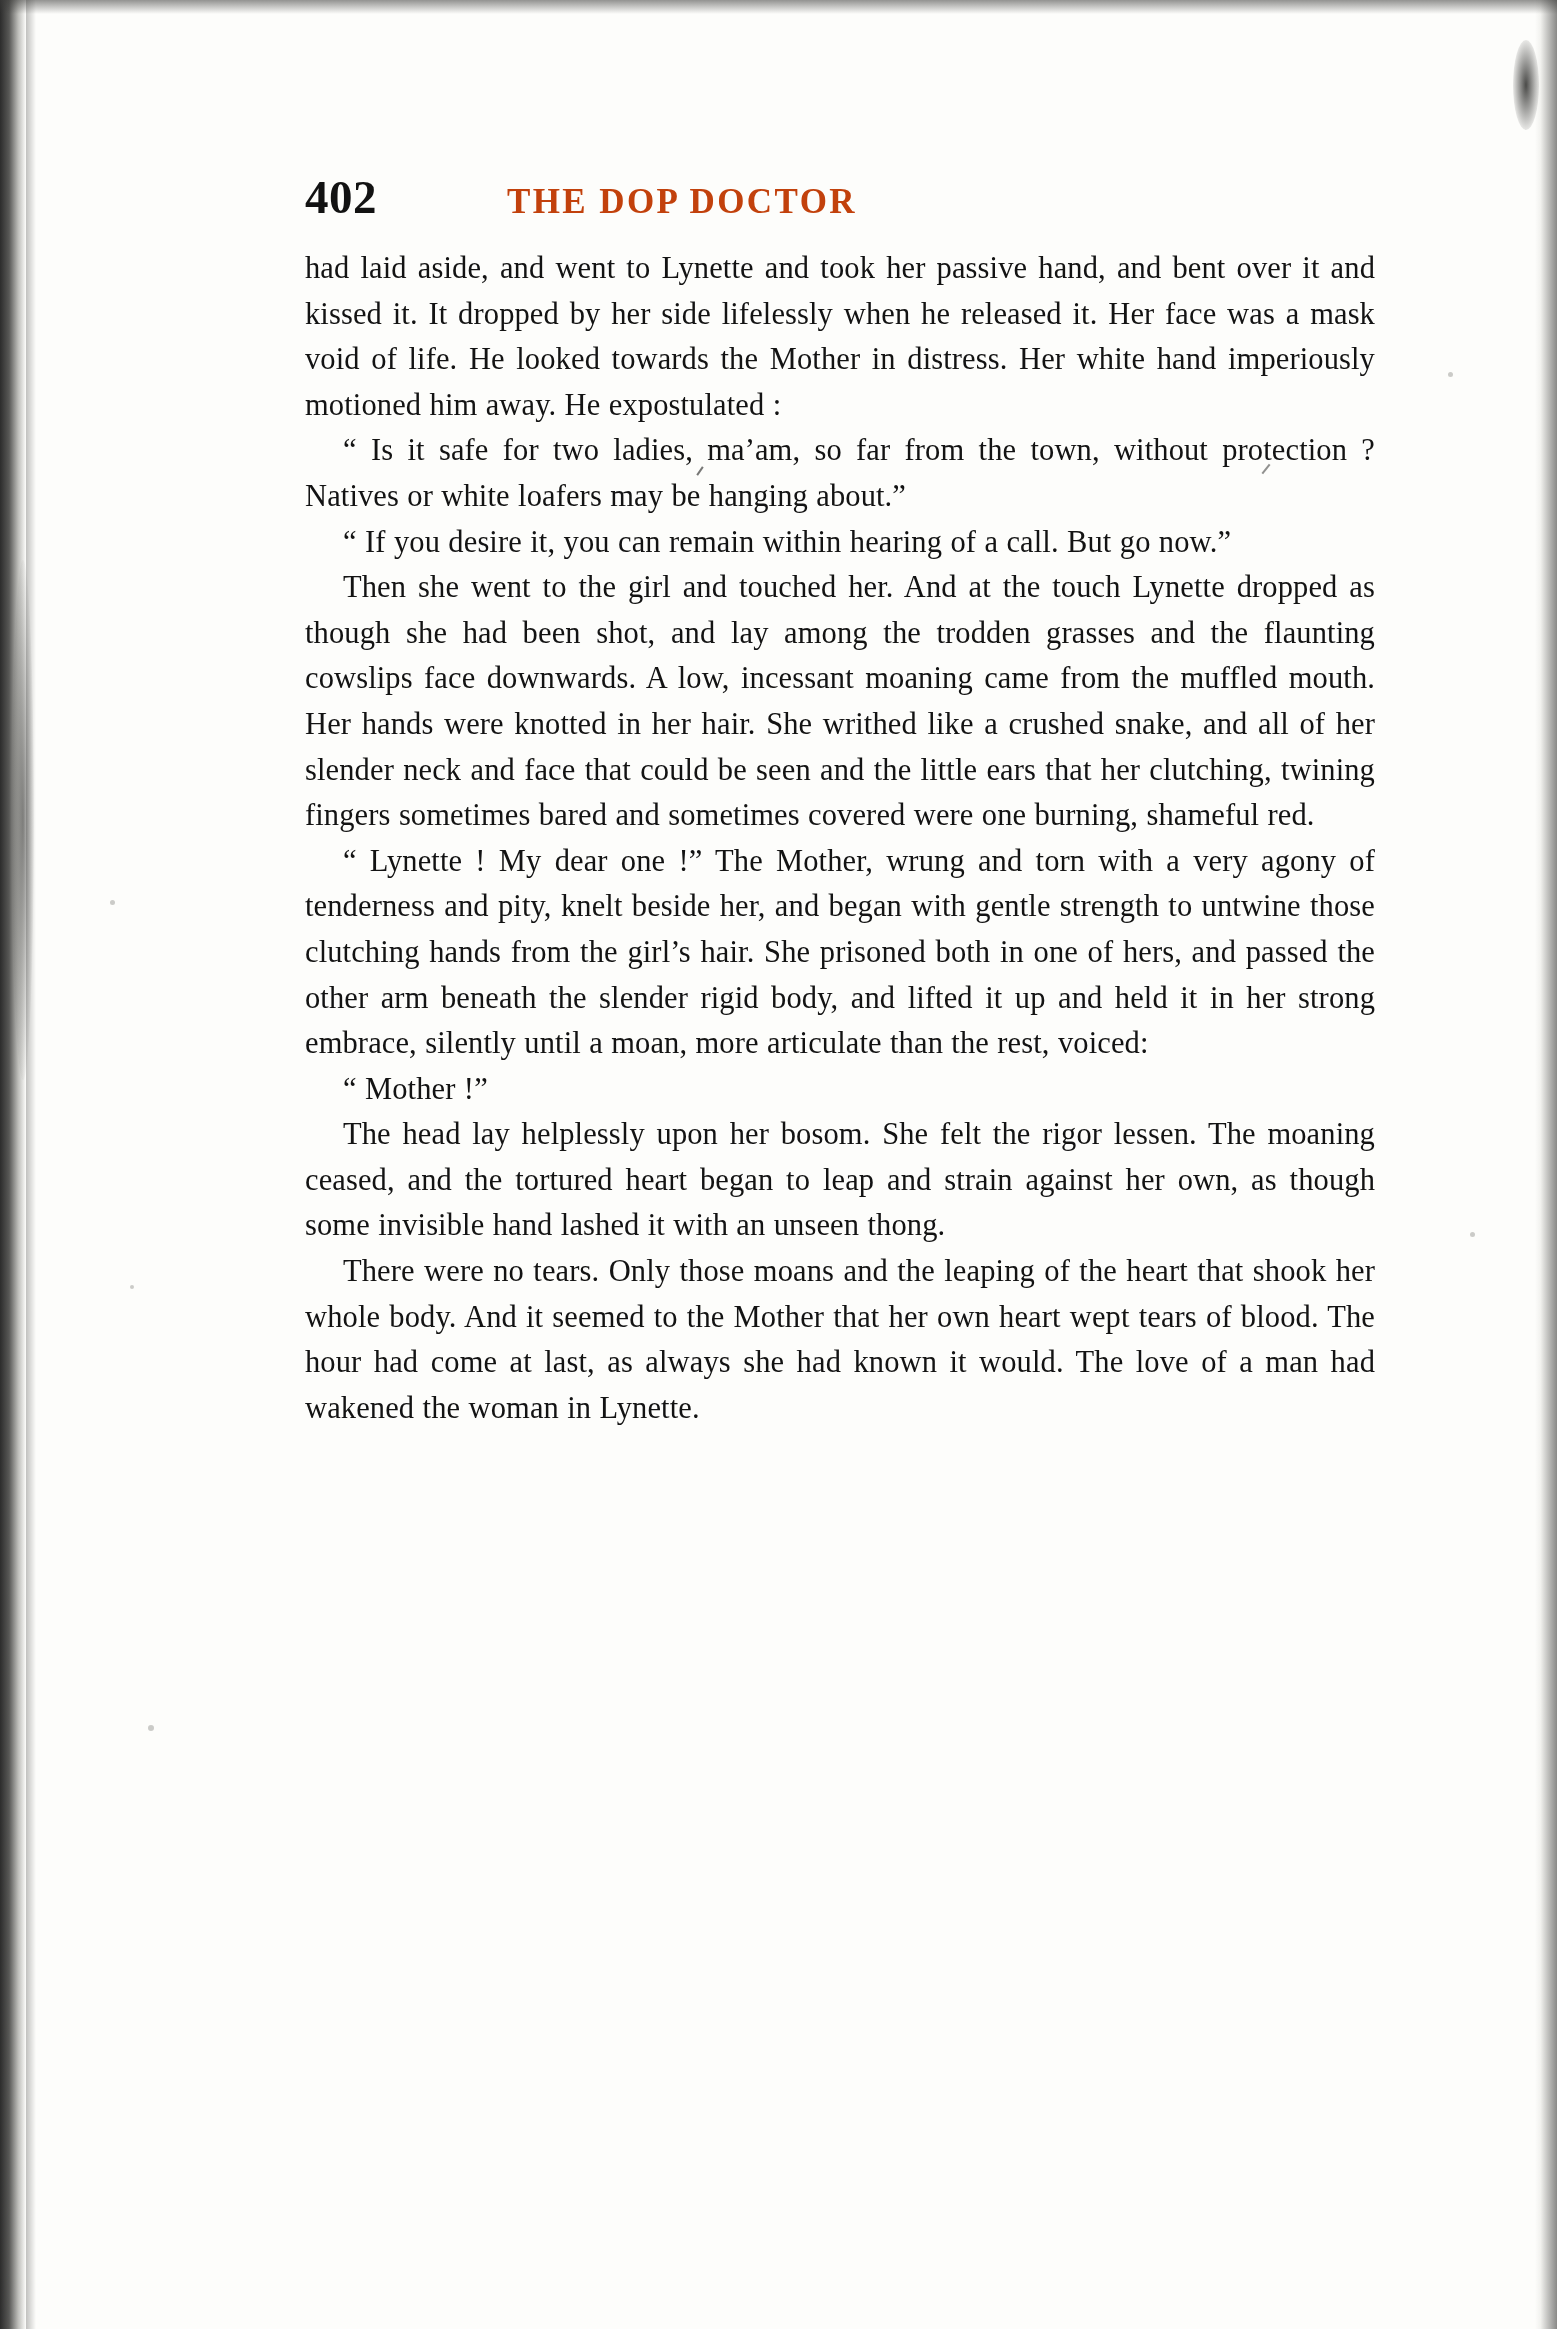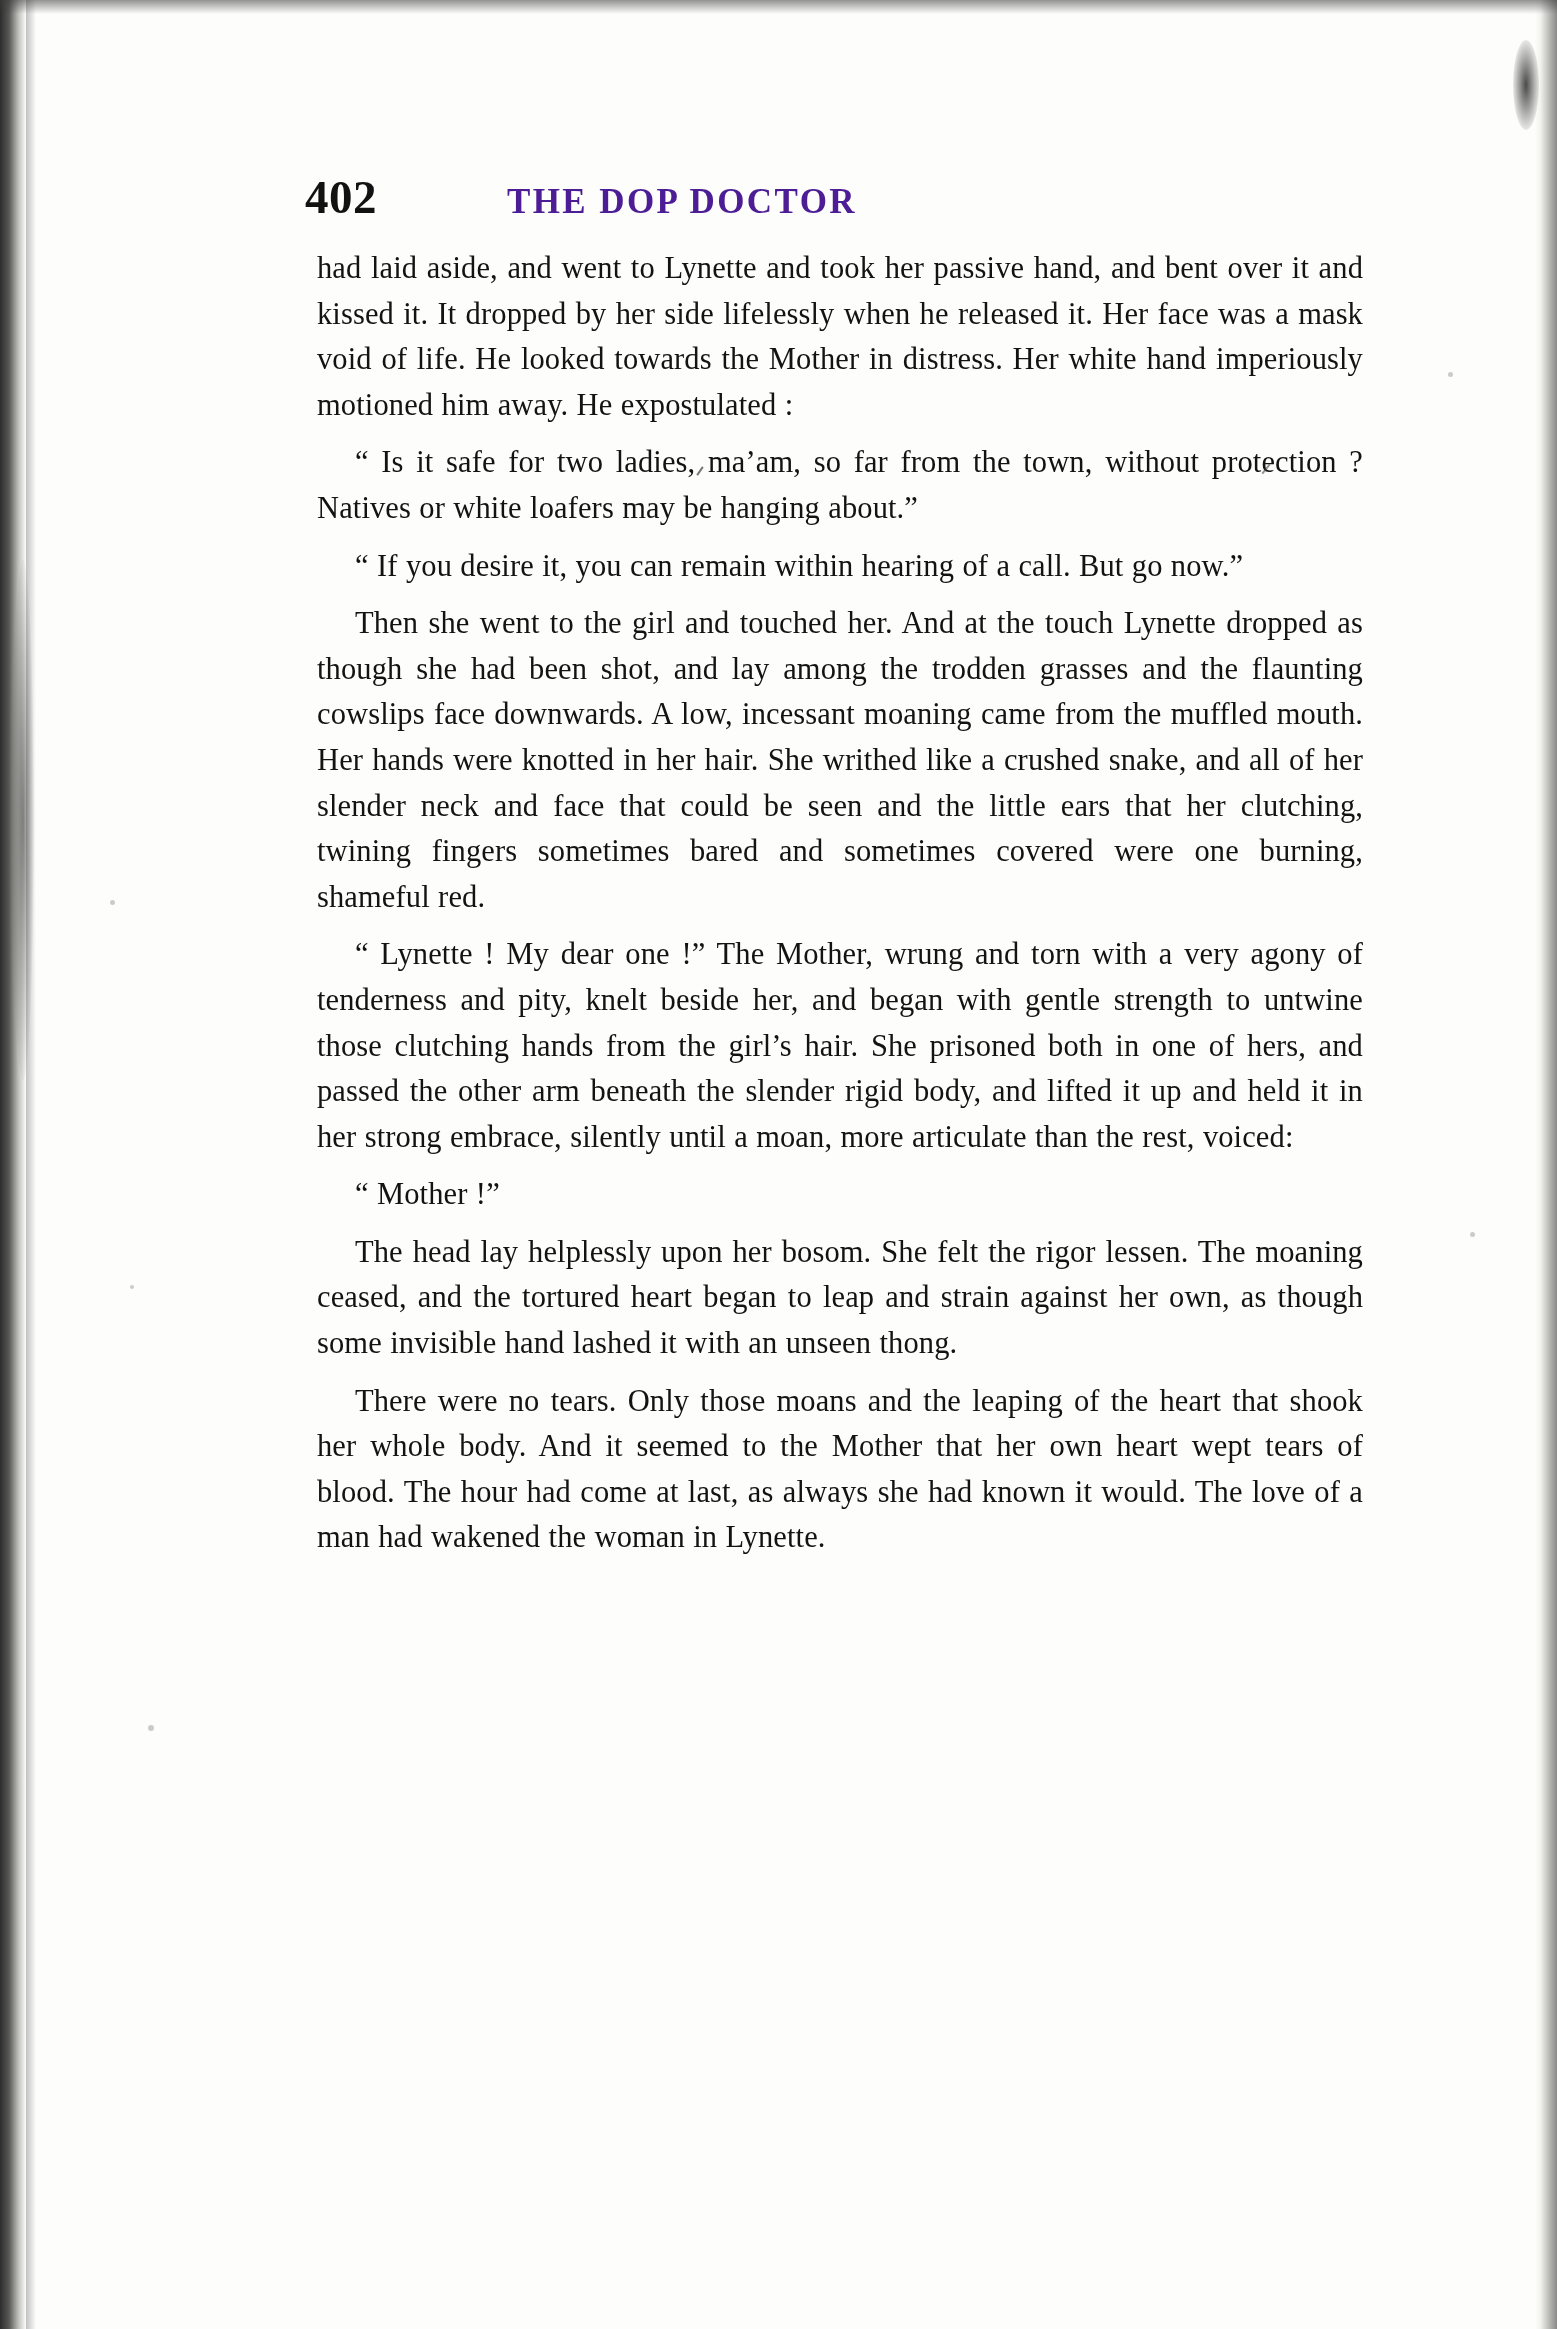--- a/index.html
+++ b/index.html
@@ -102,28 +102,28 @@
     font-size: 47px;
     color: #121212;
     letter-spacing: 0.5px;
     width: 180px;
   }
   .running-head {
     font-family: "Liberation Serif", serif;
     font-weight: bold;
     font-size: 35px;
     letter-spacing: 2.4px;
-    color: #4c1d95;
+    color: #c2410c;
     flex: 1;
     text-align: left;
     padding-left: 22px;
   }
 
   .body-text p {
-    margin: 12px;
+    margin: 0;
     font-size: 30.5px;
     line-height: 45.6px;
     color: #131313;
     text-align: justify;
     text-justify: inter-word;
     letter-spacing: 0.12px;
     word-spacing: 0.6px;
     -webkit-font-smoothing: none;
   }
   .body-text p.indent {

